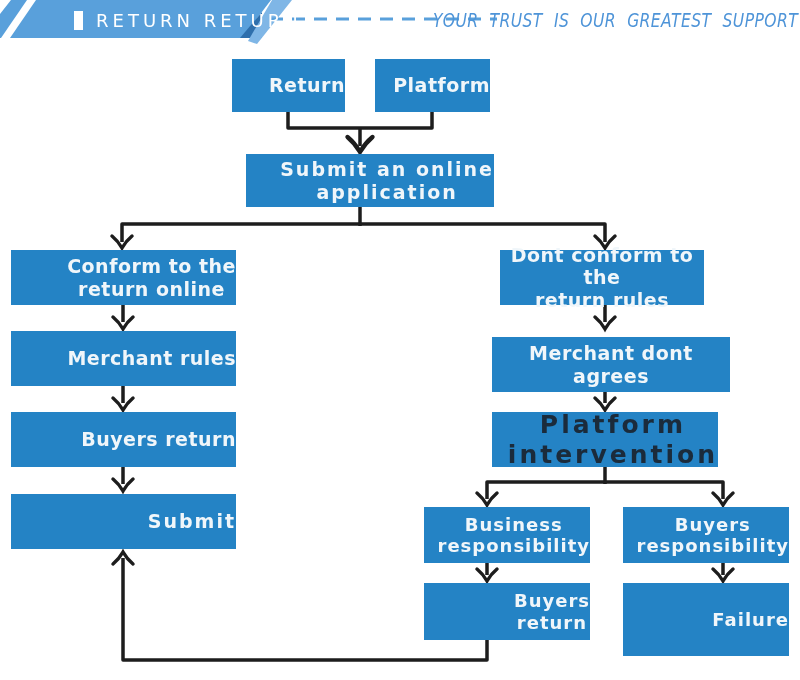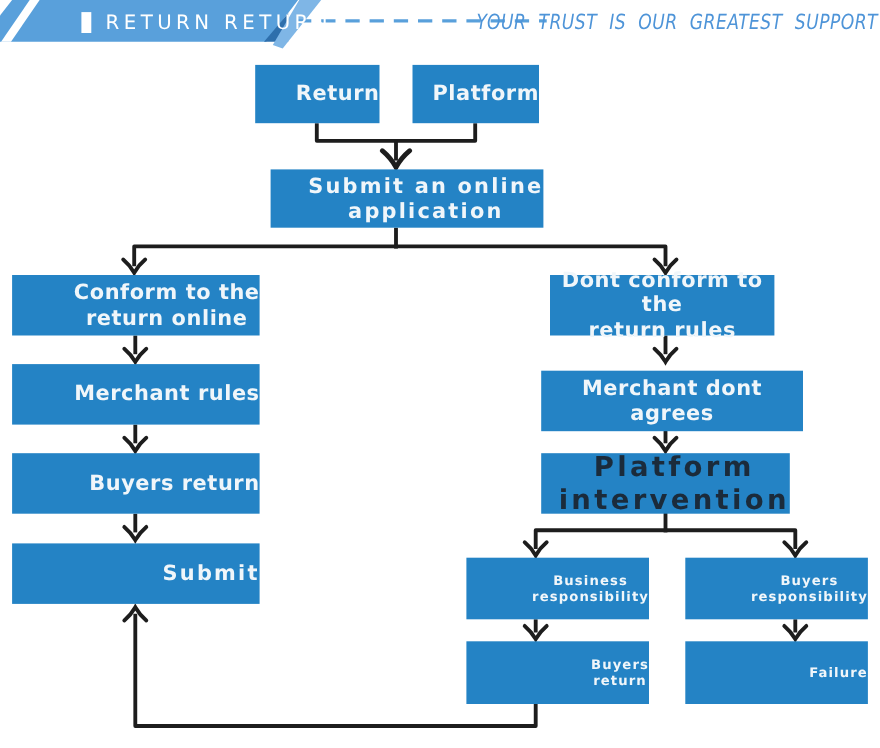--- a/index.html
+++ b/index.html
@@ -30,21 +30,21 @@
   
   .node{
     position:absolute;background:var(--box_blue,#2483C5);
     display:flex;align-items:center;justify-content:flex-end;text-align:center;
   }
   .nl{
     color:var(--node_text,#F0F6FA);font-weight:bold;font-size:19px;line-height:1.18;
     white-space:pre-line;letter-spacing:0.5px;
   }
   .node.ls2 .nl{letter-spacing:2px;}
-  .node.small .nl{font-size:12px;letter-spacing:1px;}
+  .node.small .nl{font-size:18px;letter-spacing:1px;}
   .node.dark .nl{
     color:var(--platform_text_dark,#1B2B3B);font-weight:700;letter-spacing:3px;font-size:25px;
   }
 </style>
 </head>
 <body>
 
 <div class="stage">
 
   <div class="header">
@@ -154,17 +154,17 @@
   <div class="node small" style="left:623px;top:507px;width:166px;height:56px">
     <span class="nl">Buyers
 responsibility</span>
   </div>
 
   <div class="node small" style="left:424px;top:583px;width:166px;height:57px">
     <span class="nl">Buyers
 return</span>
   </div>
 
-  <div class="node small ls2" style="left:623px;top:583px;width:166px;height:57px">
+  <div class="node small ls2" style="left:623px;top:583px;width:166px;height:73px">
     <span class="nl">Failure</span>
   </div>
 
 </div>
 
 </body></html>

